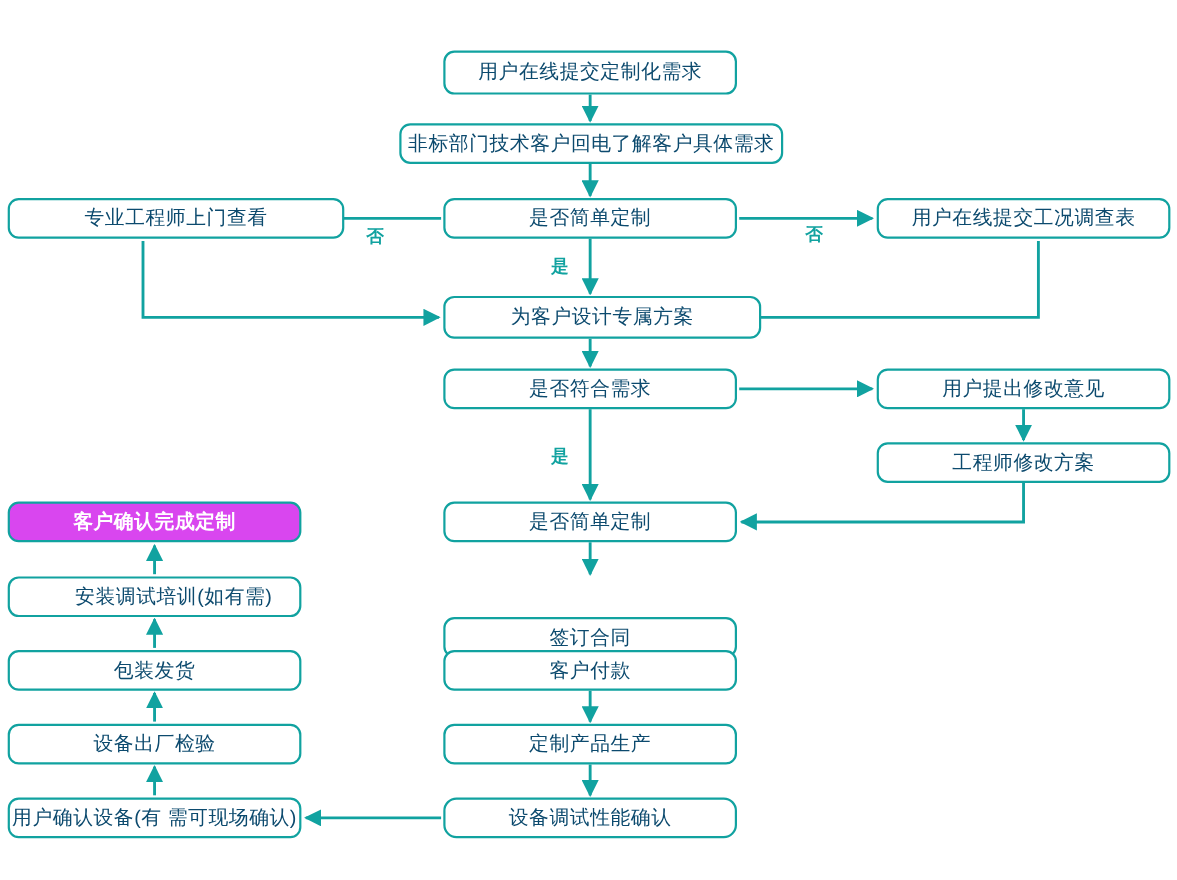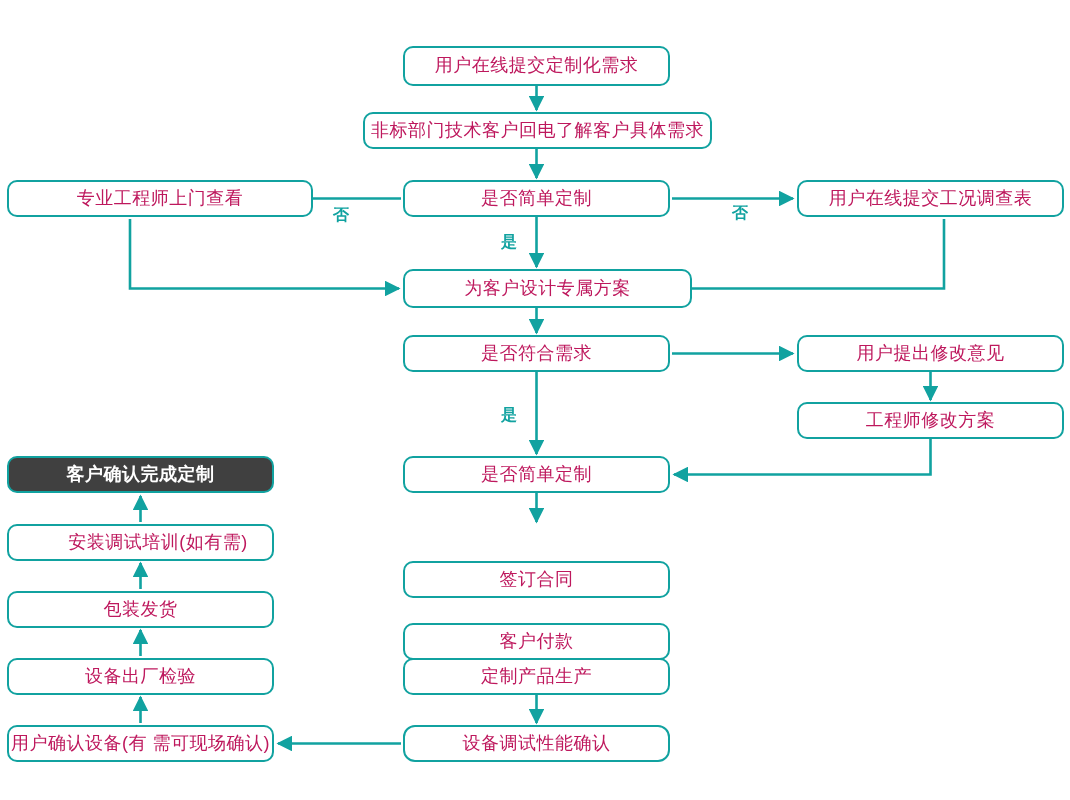--- a/index.html
+++ b/index.html
@@ -27,28 +27,28 @@
   }
   .node {
     position: absolute;
     box-sizing: border-box;
     display: flex;
     align-items: center;
     justify-content: center;
     border: 2px solid #11a2a0;
     border-radius: 10px;
     background: #ffffff;
-    color: #be185d;
+    color: #0c4a6e;
     font-size: 18px;
     line-height: 1.1;
     white-space: nowrap;
     letter-spacing: 0.5px;
   }
   .node.filled {
-    background: #404040;
+    background: #d946ef;
     border-color: #11a2a0;
     color: #ffffff;
     font-weight: bold;
   }
   .edge-label {
     position: absolute;
     color: #11a2a0;
     font-size: 16px;
     font-weight: bold;
     white-space: nowrap;
@@ -127,21 +127,21 @@
   <div class="node" style="left:403px; top:335px; width:267px; height:37px;">是否符合需求</div>
 
   <div class="node" style="left:797px; top:335px; width:267px; height:37px;">用户提出修改意见</div>
 
   <div class="node" style="left:797px; top:402px; width:267px; height:37px;">工程师修改方案</div>
 
   <div class="node" style="left:403px; top:456px; width:267px; height:37px;">是否简单定制</div>
 
   <div class="node" style="left:403px; top:524px; width:267px; height:37px;margin-top:37px;">签订合同</div>
 
-  <div class="node" style="left:403px; top:591px; width:267px; height:37px;margin-top:32px;">客户付款</div>
+  <div class="node" style="left:403px; top:591px; width:267px; height:37px;">客户付款</div>
 
   <div class="node" style="left:403px; top:658px; width:267px; height:37px;">定制产品生产</div>
 
   <div class="node" style="left:403px; top:725px; width:267px; height:37px;border-radius:12px;">设备调试性能确认</div>
 
   <div class="node" style="left:7px; top:725px; width:267px; height:37px;">用户确认设备(有 需可现场确认)</div>
 
   <div class="node" style="left:7px; top:658px; width:267px; height:37px;">设备出厂检验</div>
 
   <div class="node" style="left:7px; top:591px; width:267px; height:37px;">包装发货</div>

